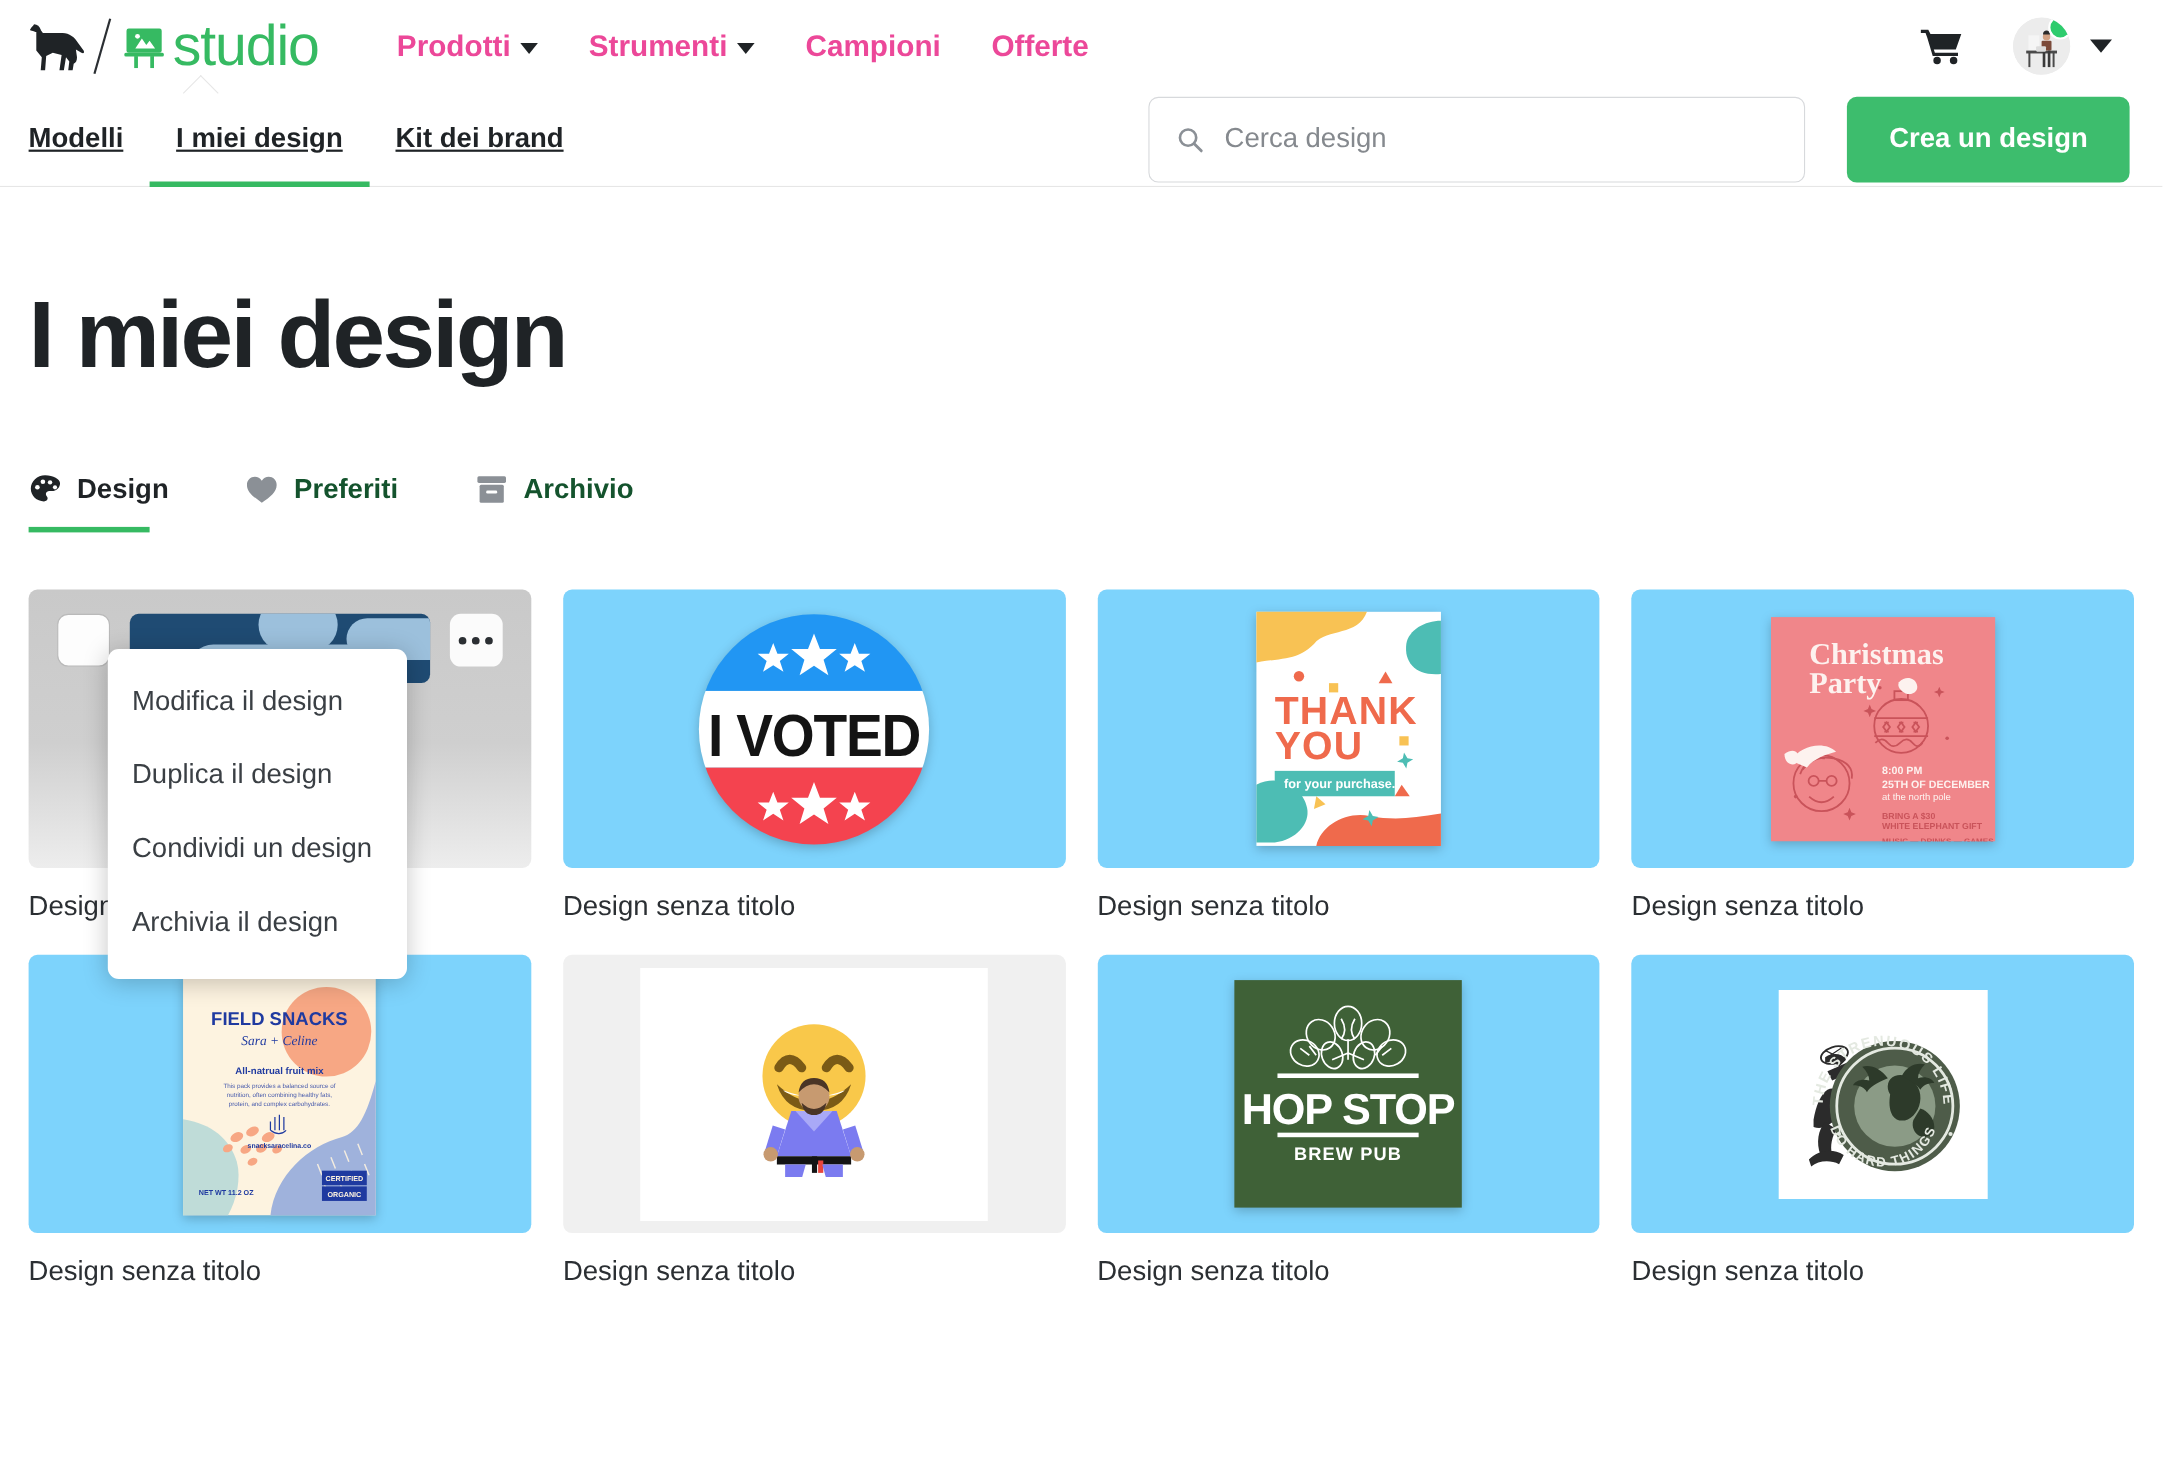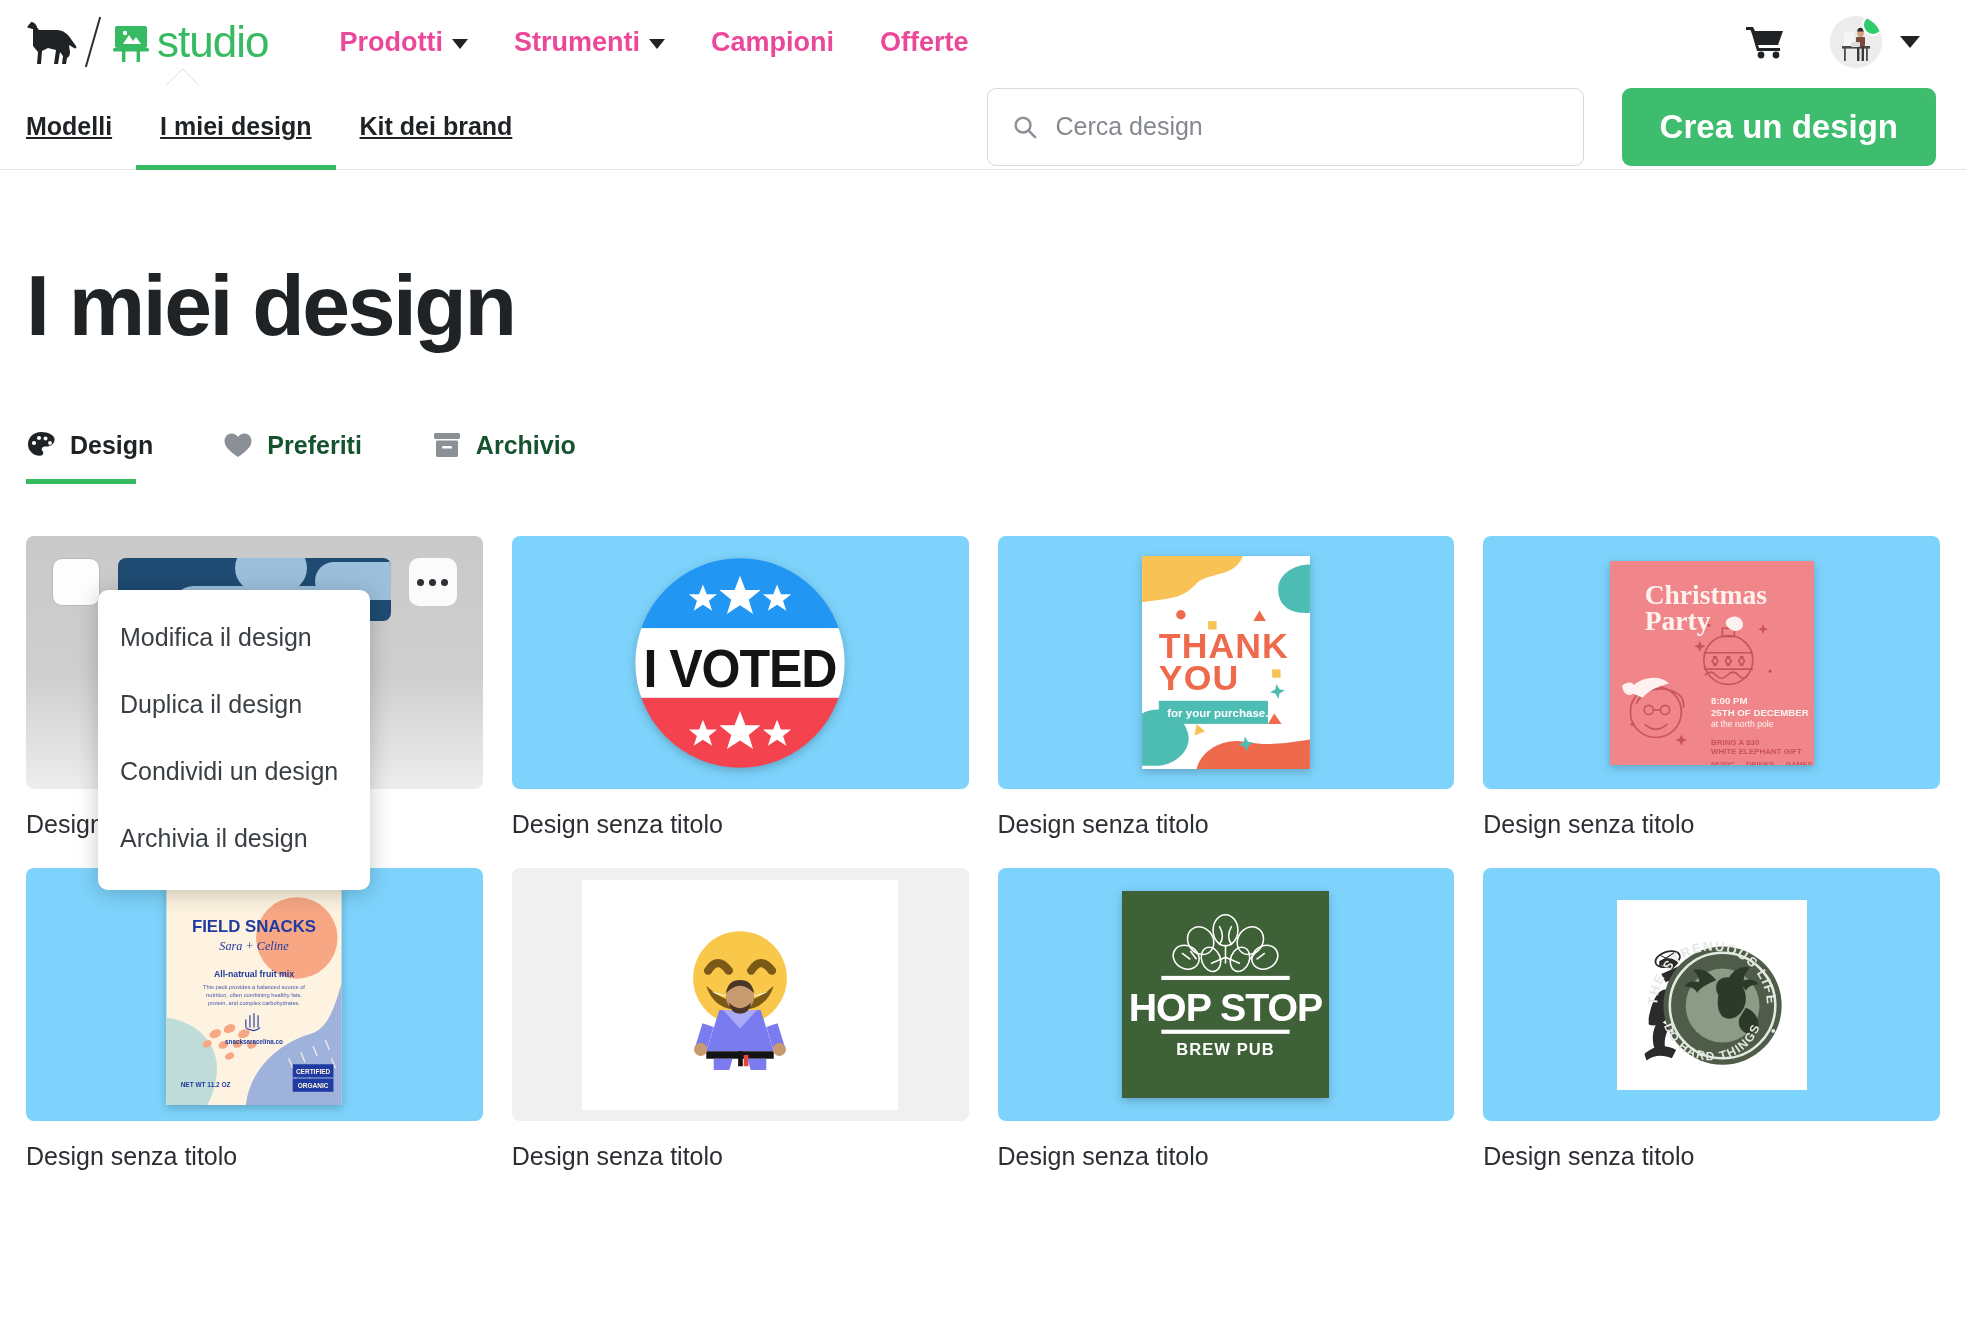--- a/index.html
+++ b/index.html
@@ -22,21 +22,21 @@
   .brand{ display:flex; align-items:center; gap:0; }
   .horse{ width:52px; height:44px; display:block; }
   .slash{
     display:inline-block; width:2px; height:52px;
     background:#2b2f33; transform:rotate(16deg);
     margin:0 18px 0 14px;
   }
   .studio-lockup{ display:flex; align-items:center; gap:7px; }
   .easel{ width:38px; height:40px; display:block; }
   .studio-word{
-    font-size:44px; font-weight:400; color:#36ba62;
+    font-size:52px; font-weight:400; color:#36ba62;
     letter-spacing:-1px; line-height:1;
   }
   .nav-links{ display:flex; align-items:center; margin-left:48px; }
   .nav-link{
     font-size:27px; font-weight:700; color:#ec4899;
     padding:0 23px; display:flex; align-items:center; gap:9px;
     cursor:pointer; white-space:nowrap;
   }
   .caret-dn{
     width:0;height:0;border-left:8px solid transparent;
@@ -92,21 +92,21 @@
     display:flex; align-items:center; padding:0 24px; gap:16px;
     background:#fff;
   }
   .search-box input{
     border:0; outline:0; font-size:25px; font-family:inherit;
     color:#2b2f33; width:100%; background:transparent;
   }
   .search-box input::placeholder{ color:#85898e; }
   .btn-primary{
     height:78px; padding:0 38px; border:0; border-radius:9px;
-    background:#3dbd6d; color:#fff; font-size:33px; font-weight:700;
+    background:#3dbd6d; color:#fff; font-size:25px; font-weight:700;
     font-family:inherit; cursor:pointer; white-space:nowrap;
   }
 
   
   .page{ padding:0 26px; }
   .page-title{
     font-size:86px; font-weight:700; letter-spacing:-2.5px;
     margin:92px 0 0 0; color:#1f2326; line-height:1;
   }
 

